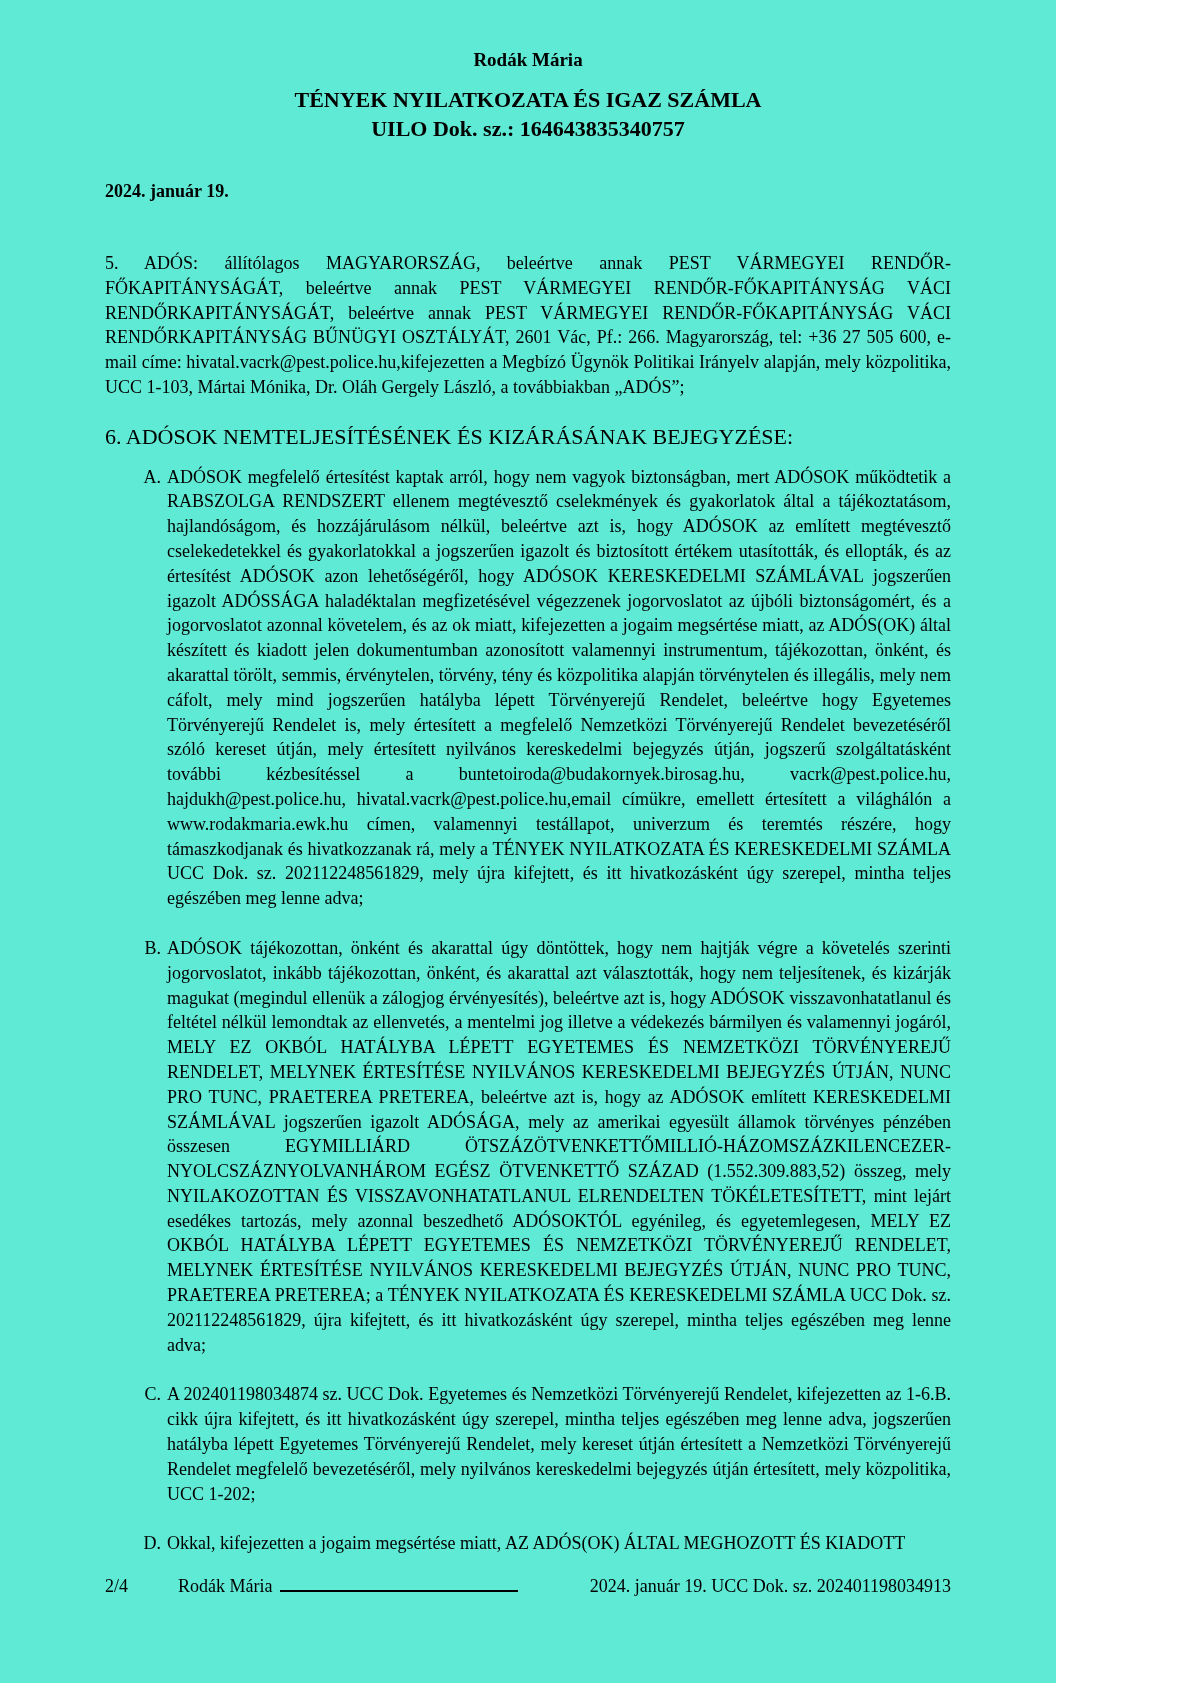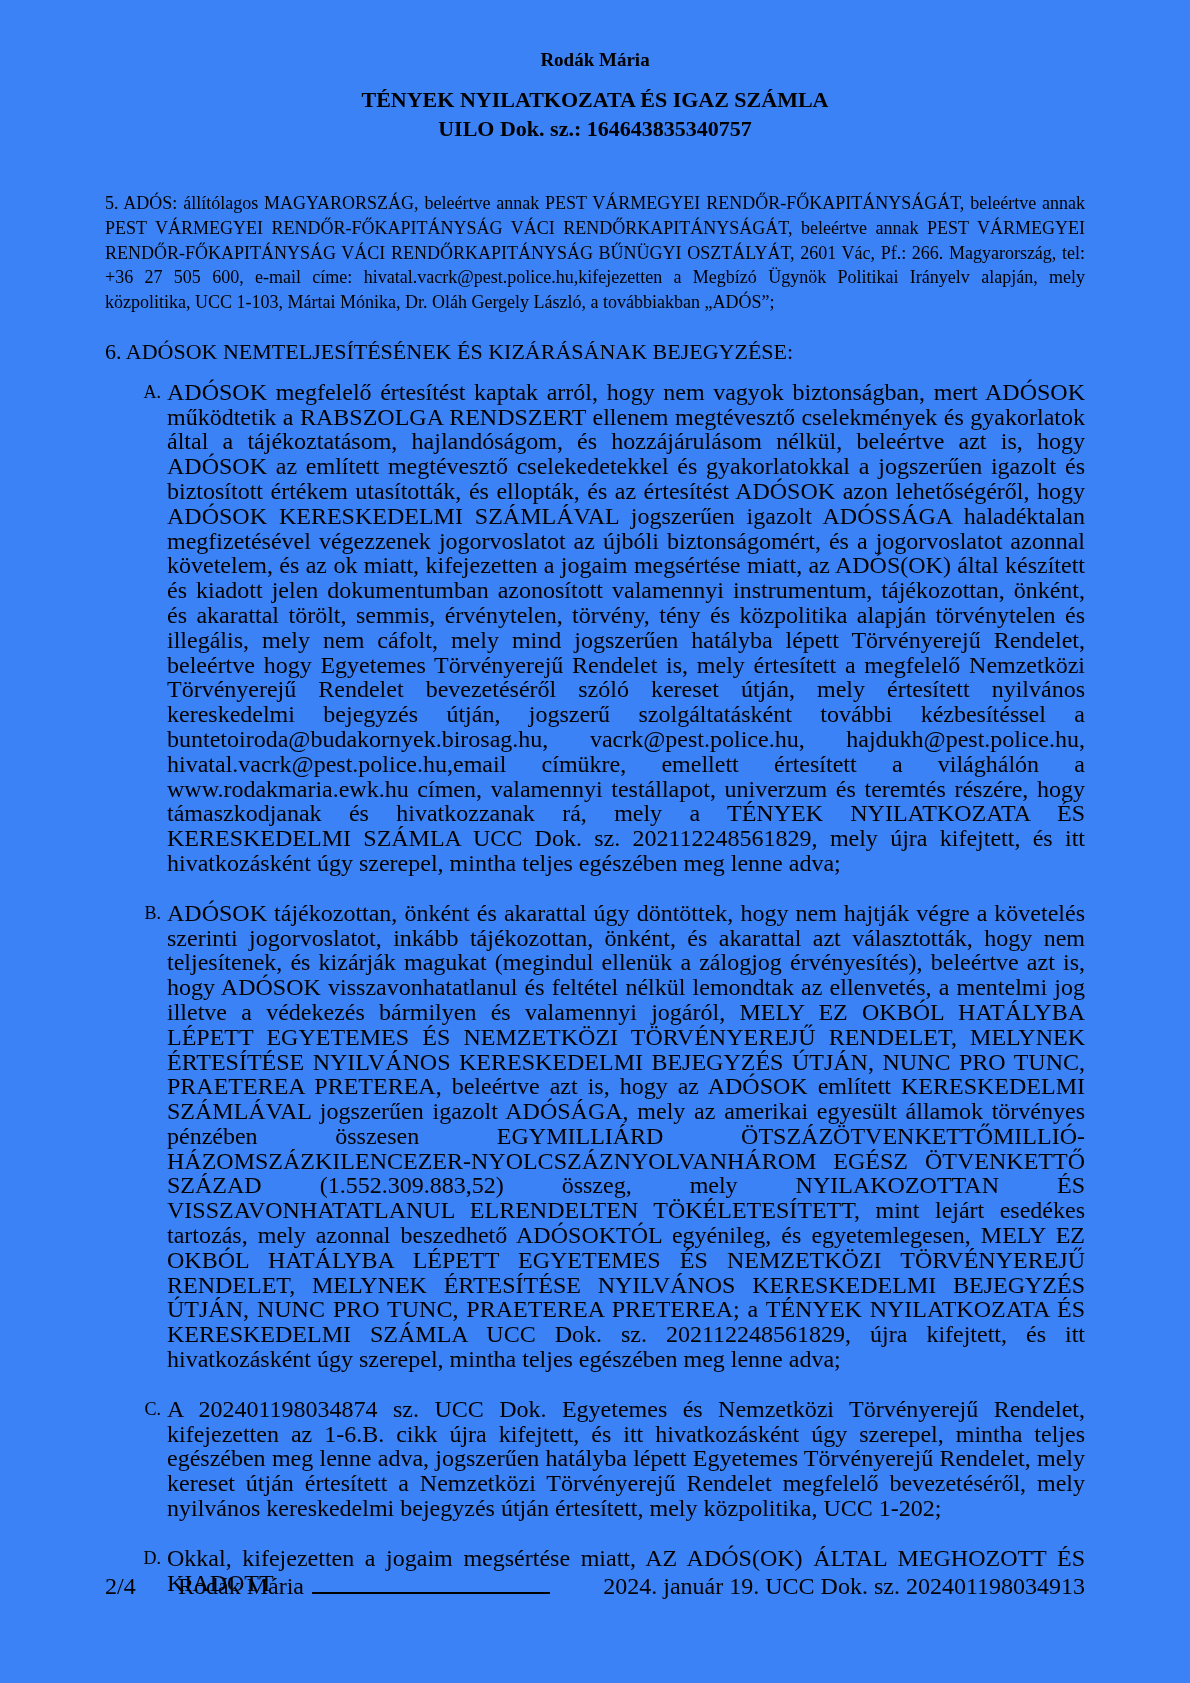--- a/index.html
+++ b/index.html
@@ -4,22 +4,22 @@
 <style>
   * { margin:0; padding:0; box-sizing:border-box; }
   html,body { background:#ffffff; }
   body {
     width:1190px; height:1683px;
     font-family:"Liberation Serif", serif;
     color:#000000;
   }
   .page {
     position:relative;
-    width:1190px; height:1683px;
-    background:#3b82f6;
+    width:1056px; height:1683px;
+    background:#5eead4;
     overflow:hidden;
   }
   .content { padding:0 105px; }
 
   .header {
     padding-top:48px;
     text-align:center;
     font-weight:bold;
     font-size:19px;
     line-height:23px;
@@ -57,30 +57,30 @@
   }
   .li-label {
     position:absolute;
     left:-42px;
     width:36px;
     font-size:18px;
     line-height:24.8px;
     text-align:right;
   }
   .li-text {
-    font-size:24px;
+    font-size:18px;
     line-height:24.8px;
     text-align:justify;
   }
   .footer {
     position:absolute;
     top:1551px;
     left:105px;
     right:105px;
-    font-size:24px;
+    font-size:18px;
     line-height:24px;
     display:flex;
     align-items:baseline;
   }
   .footer-page { width:73px; }
   .footer-sig { display:flex; align-items:baseline; }
   .sig-line {
     display:inline-block;
     width:238px;
     border-bottom:2px solid #000;
@@ -97,20 +97,21 @@
 
     <div class="header">
       <div>Rodák Mária</div>
     </div>
 
     <div class="title-block">
       <div>TÉNYEK NYILATKOZATA ÉS IGAZ SZÁMLA</div>
       <div>UILO Dok. sz.: 164643835340757</div>
     </div>
 
+    <div class="date-line">2024. január 19.</div>
 
     <p class="body-text para5">5. ADÓS: állítólagos MAGYARORSZÁG, beleértve annak PEST VÁRMEGYEI RENDŐR-FŐKAPITÁNYSÁGÁT, beleértve annak PEST VÁRMEGYEI RENDŐR-FŐKAPITÁNYSÁG VÁCI RENDŐRKAPITÁNYSÁGÁT, beleértve annak PEST VÁRMEGYEI RENDŐR-FŐKAPITÁNYSÁG VÁCI RENDŐRKAPITÁNYSÁG BŰNÜGYI OSZTÁLYÁT, 2601 Vác, Pf.: 266. Magyarország, tel: +36 27 505 600, e-mail címe: hivatal.vacrk@pest.police.hu,kifejezetten a Megbízó Ügynök Politikai Irányelv alapján, mely közpolitika, UCC 1-103, Mártai Mónika, Dr. Oláh Gergely László, a továbbiakban „ADÓS”;</p>
 
     <div class="heading6">6. ADÓSOK NEMTELJESÍTÉSÉNEK ÉS KIZÁRÁSÁNAK BEJEGYZÉSE:</div>
 
     <div class="list">
       <div class="list-item">
         <span class="li-label">A.</span>
         <p class="li-text">ADÓSOK megfelelő értesítést kaptak arról, hogy nem vagyok biztonságban, mert ADÓSOK működtetik a RABSZOLGA RENDSZERT ellenem megtévesztő cselekmények és gyakorlatok által a tájékoztatásom, hajlandóságom, és hozzájárulásom nélkül, beleértve azt is, hogy ADÓSOK az említett megtévesztő cselekedetekkel és gyakorlatokkal a jogszerűen igazolt és biztosított értékem utasították, és ellopták, és az értesítést ADÓSOK azon lehetőségéről, hogy ADÓSOK KERESKEDELMI SZÁMLÁVAL jogszerűen igazolt ADÓSSÁGA haladéktalan megfizetésével végezzenek jogorvoslatot az újbóli biztonságomért, és a jogorvoslatot azonnal követelem,  és az ok miatt, kifejezetten a jogaim megsértése miatt, az ADÓS(OK) által készített és kiadott jelen dokumentumban azonosított valamennyi instrumentum, tájékozottan, önként, és akarattal törölt, semmis, érvénytelen, törvény, tény és közpolitika alapján törvénytelen és illegális, mely nem cáfolt, mely mind jogszerűen hatályba lépett Törvényerejű Rendelet, beleértve hogy Egyetemes Törvényerejű Rendelet is, mely értesített a megfelelő Nemzetközi Törvényerejű Rendelet bevezetéséről szóló kereset útján, mely értesített nyilvános kereskedelmi bejegyzés útján, jogszerű szolgáltatásként további kézbesítéssel a buntetoiroda@budakornyek.birosag.hu, vacrk@pest.police.hu, hajdukh@pest.police.hu, hivatal.vacrk@pest.police.hu,email címükre, emellett értesített a világhálón a www.rodakmaria.ewk.hu  címen, valamennyi testállapot, univerzum és teremtés részére, hogy támaszkodjanak és hivatkozzanak rá, mely a TÉNYEK NYILATKOZATA ÉS KERESKEDELMI SZÁMLA UCC Dok. sz. 202112248561829, mely újra kifejtett, és itt hivatkozásként úgy szerepel, mintha teljes egészében meg lenne adva;</p>
       </div>

